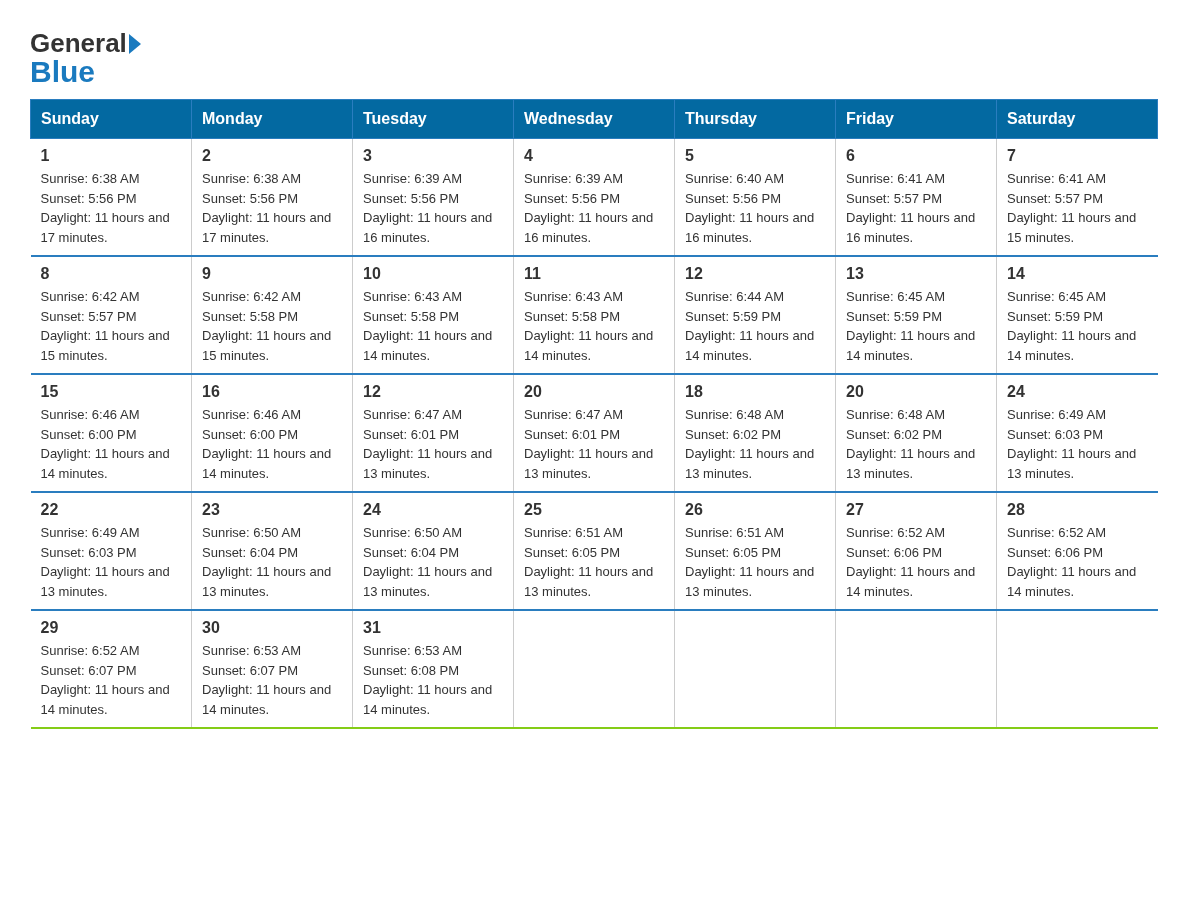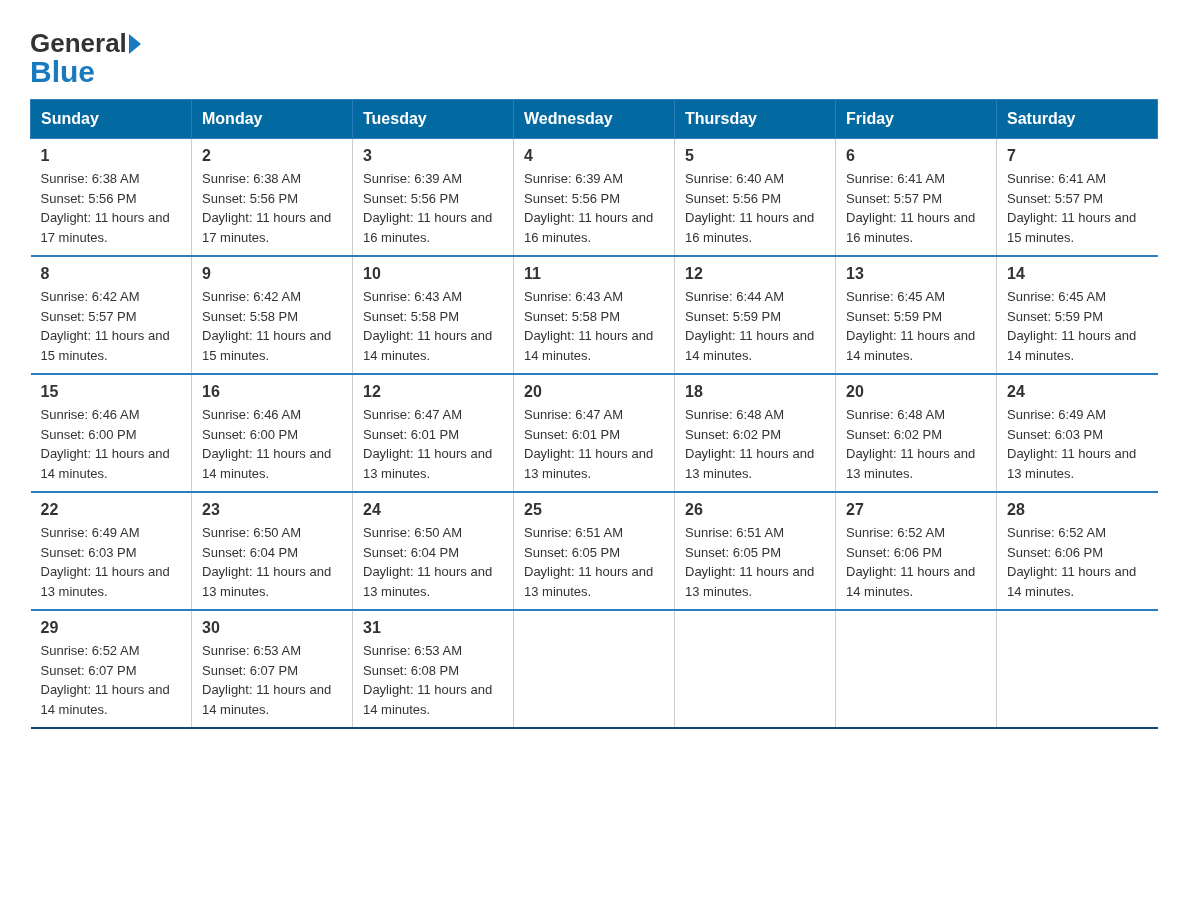--- a/index.html
+++ b/index.html
@@ -90,21 +90,21 @@
       font-size: 16px;
       font-weight: bold;
       margin-bottom: 4px;
       display: block;
     }
     .day-info {
       font-size: 13px;
       line-height: 1.5;
     }
     tbody tr:last-child {
-      border-bottom: 2px solid #0c4a6e;
+      border-bottom: 2px solid #84cc16;
       margin-top: 40px;
     }
   </style>
 </head>
 <body>
 
 <div class="header">
   <div class="logo">
     <div class="logo-text">
       <span class="logo-general">General</span>

